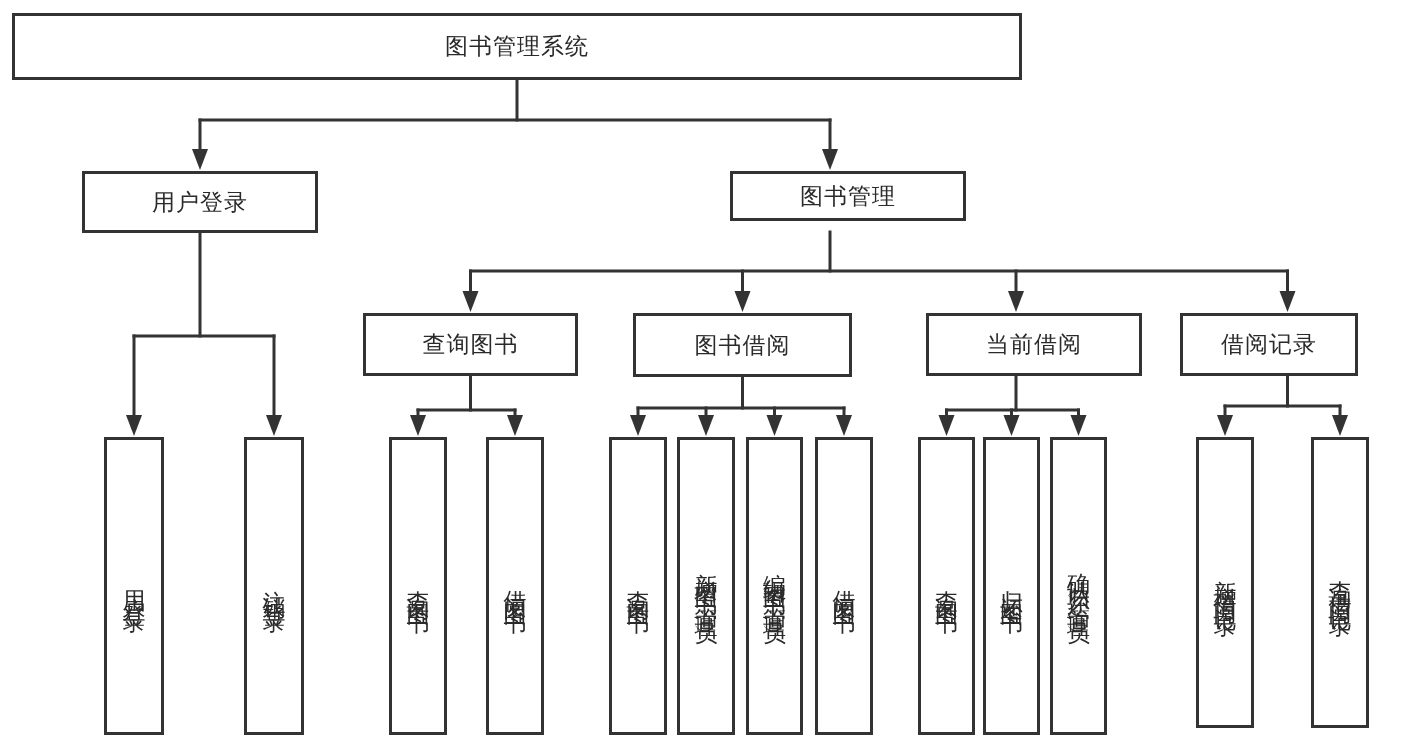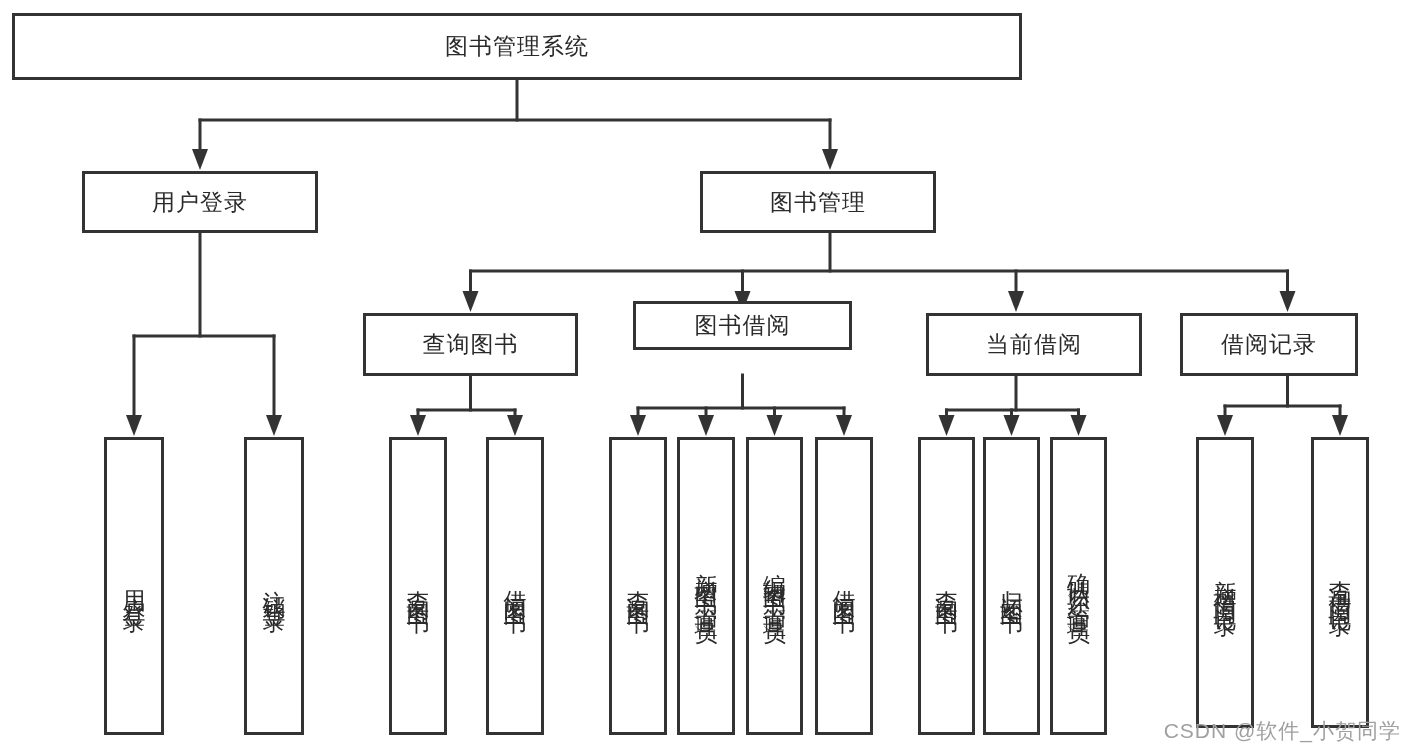--- a/index.html
+++ b/index.html
@@ -108,27 +108,27 @@
       <line x1="1340" y1="406" x2="1340" y2="421" stroke="#333333" stroke-width="3" stroke-linecap="square"></line>
       <polygon points="1332,415 1348,415 1340,436" fill="#333333"></polygon>
     </svg>
   <div id="nodes">
       <div class="node h" style="left: 12px; top: 13px; width: 1010px; height: 67px;">
         <span class="node-label">图书管理系统</span>
       </div>
       <div class="node h" style="left: 82px; top: 171px; width: 236px; height: 62px;">
         <span class="node-label">用户登录</span>
       </div>
-      <div class="node h" style="left: 700px; top: 171px; width: 236px; height: 62px;">
+      <div class="node h" style="left: 730px; top: 171px; width: 236px; height: 50px;">
         <span class="node-label">图书管理</span>
       </div>
       <div class="node h" style="left: 363px; top: 313px; width: 215px; height: 63px;">
         <span class="node-label">查询图书</span>
       </div>
-      <div class="node h" style="left: 633px; top: 301px; width: 219px; height: 49px;">
+      <div class="node h" style="left: 633px; top: 313px; width: 219px; height: 64px;">
         <span class="node-label">图书借阅</span>
       </div>
       <div class="node h" style="left: 908px; top: 313px; width: 216px; height: 63px; margin-left: 18px;">
         <span class="node-label">当前借阅</span>
       </div>
       <div class="node h" style="left: 1180px; top: 313px; width: 178px; height: 63px;">
         <span class="node-label">借阅记录</span>
       </div>
       <div class="node v" style="left: 104px; top: 437px; width: 60px; height: 298px;">
         <span class="node-label">用户登录</span>
@@ -163,14 +163,13 @@
       <div class="node v" style="left: 1050px; top: 437px; width: 57px; height: 298px;">
         <span class="node-label">确认归还（管理员）</span>
       </div>
       <div class="node v" style="left: 1196px; top: 437px; width: 58px; height: 291px;">
         <span class="node-label">新增借阅记录</span>
       </div>
       <div class="node v" style="left: 1311px; top: 437px; width: 58px; height: 291px;">
         <span class="node-label">查询借阅记录</span>
       </div>
     </div>
-  <div id="watermark">CSDN @软件_小贺同学</div>
 </div>
 
 </body></html>

